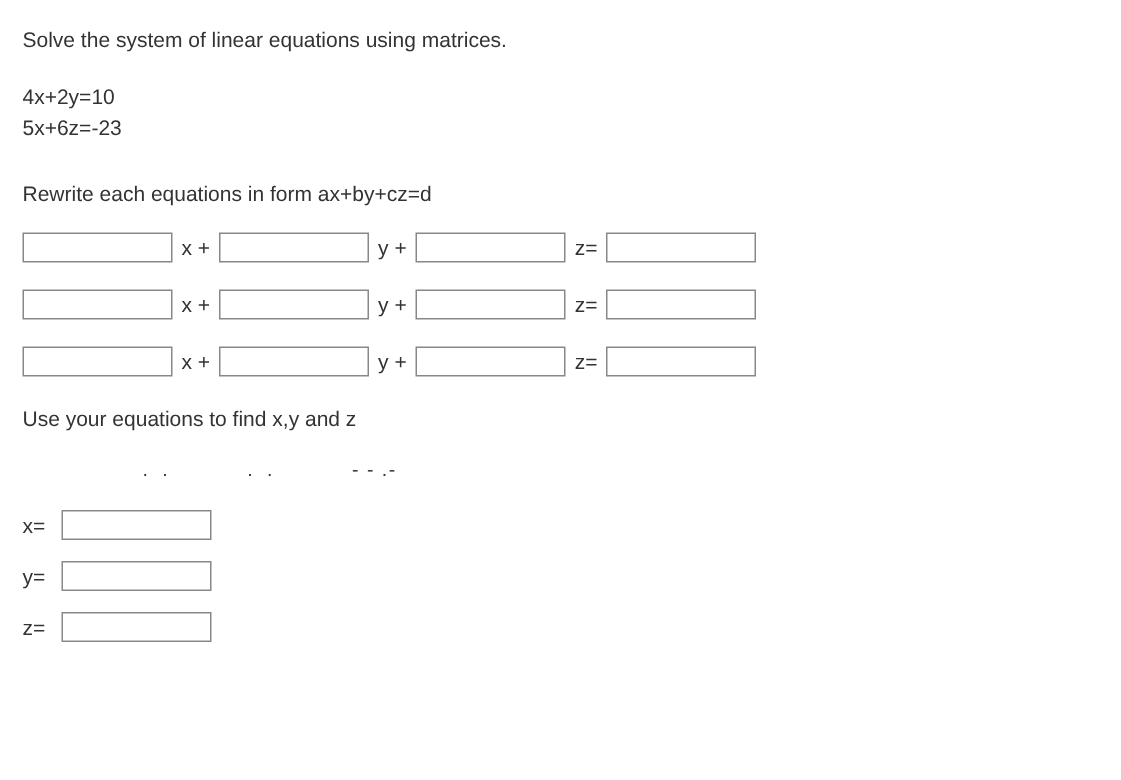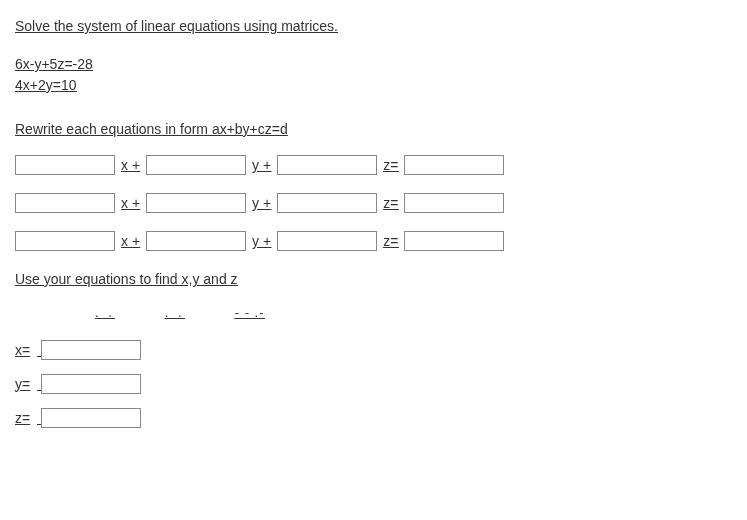--- a/index.html
+++ b/index.html
@@ -1,15 +1,15 @@
 <!DOCTYPE html>
 <html><head>
 <meta charset="utf-8">
 <style>
-  * { margin: 0; padding: 0; box-sizing: border-box; text-decoration: underline; }
+  * { margin: 0; padding: 0; box-sizing: border-box; }
   body {
     font-family: Arial, Helvetica, sans-serif;
     font-size: 14px;
     color: #333;
     padding: 18px 15px;
     width: 747px;
     height: 520px;
     background: #fff;
   }
   .title { margin-bottom: 20px; }
@@ -31,22 +31,22 @@
   .ans-row span { display: inline-block; width: 22px; }
   .mid { width: 100px; }
   .short { width: 110px; }
 </style>
 </head>
 <body>
 
 <div class="title">Solve the system of linear equations using matrices.</div>
 
 <div class="eq-block">
-  <div>6x-y+5z=-28</div>
   <div>4x+2y=10</div>
+  <div>5x+6z=-23</div>
 </div>
 
 <div class="instr">Rewrite each equations in form ax+by+cz=d</div>
 
 <div class="row">
   <input type="text" class="mid" style="">
   <span>x +</span>
   <input type="text" class="mid" style="">
   <span>y +</span>
   <input type="text" class="mid" style="">

